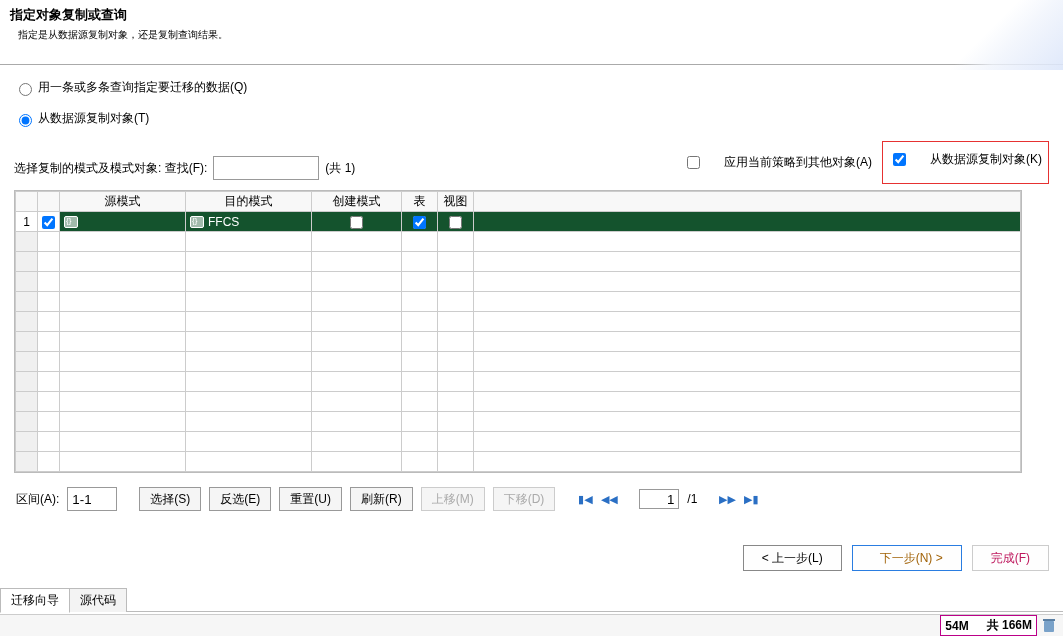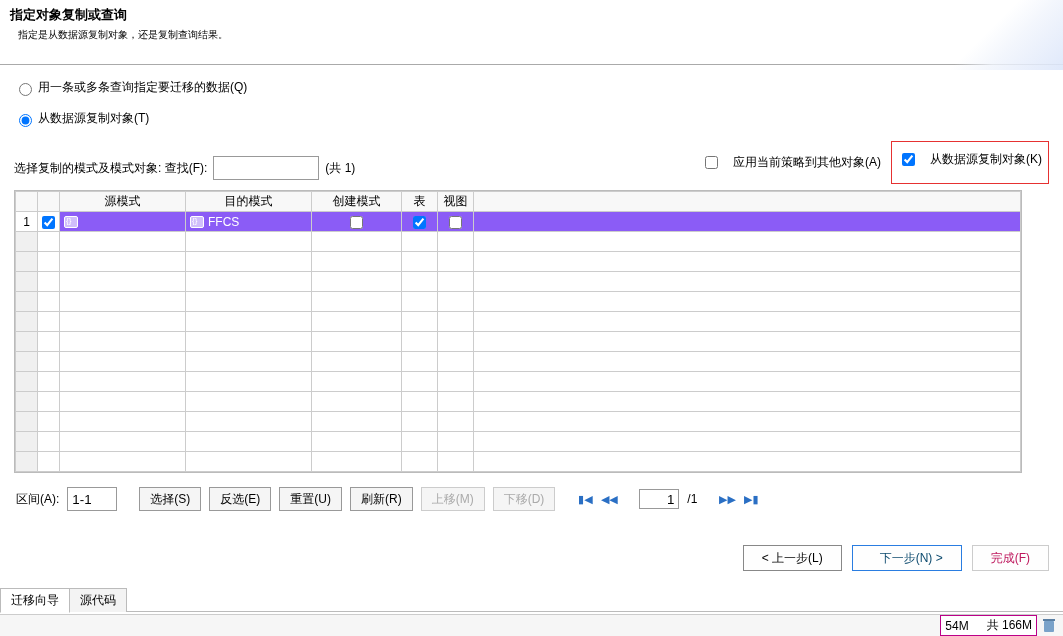--- a/index.html
+++ b/index.html
@@ -33,21 +33,21 @@
     .radio-row { display: flex; align-items: center; margin-bottom: 14px; }
     .radio-row input[type=radio] { margin-right: 6px; }
     .options-row {
       display: flex; align-items: center; margin: 10px 0 6px 0;
     }
     .options-row .left { display: flex; align-items: center; gap: 6px; margin-top: 11px; }
     .options-row .right { margin-left: auto; display: flex; align-items: center; gap: 10px; }
     .search-input {
       width: 106px; height: 24px; border: 1px solid #999; padding: 2px 4px;
     }
-    .chk-group { display: flex; align-items: center; gap: 12px; }
+    .chk-group { display: flex; align-items: center; gap: 21px; }
     .chk-group input[type=checkbox] { width: 13px; height: 13px; }
     .highlight-box {
       border: 1px solid #e63131; padding: 8px 6px 14px 6px;
     }
     .table-wrap { border: 1px solid #bbb; width: 1008px; }
     table { border-collapse: collapse; width: 100%; table-layout: fixed; }
     th, td {
       border: 1px solid #ccc;
       height: 20px;
       padding: 0 4px;
@@ -65,21 +65,21 @@
     .col-src { width: 126px; }
     .col-dst { width: 126px; }
     .col-create { width: 90px; text-align: center; }
     .col-table { width: 36px; text-align: center; }
     .col-view { width: 36px; text-align: center; }
     .col-last { }
     .rownum-cell {
       text-align: center; background: #f0f0f0; border-right: 1px solid #ccc;
     }
     .empty-rownum { background: #f0f0f0; }
-    tr.selected td { background: #8b5cf6; color: #fff; }
+    tr.selected td { background: #14532d; color: #fff; }
     tr.selected td.rownum-cell { background: #fff; color: #000; }
     tr.selected td.col-chk { background: #fff; }
     .cell-icon {
       display: inline-block; width: 14px; height: 12px;
       background: rgba(255,255,255,0.45); border: 1px solid rgba(255,255,255,0.8);
       vertical-align: middle; margin-right: 4px; border-radius: 2px;
       position: relative;
     }
     .cell-icon::after {
       content: '{}'; font-size: 8px; position: absolute; left: 1px; top: -1px; color: #084;
@@ -108,37 +108,37 @@
     .page-input {
       width: 40px; height: 20px; border: 1px solid #999; text-align: right; padding: 1px 4px;
     }
     .wizard-buttons {
       display: flex; justify-content: flex-end; gap: 10px; padding: 20px 14px 14px 14px;
     }
     .wiz-btn {
       height: 26px; padding: 0 18px; border: 1px solid #888; background: #fefefe;
       cursor: pointer; font-size: 12px; font-family: inherit;
     }
-    .wiz-btn.primary { border: 1px solid #2a7de1; color: #0c4a6e; padding-left: 27px; }
+    .wiz-btn.primary { border: 1px solid #2a7de1; color: #a16207; padding-left: 27px; }
     .wiz-btn:disabled { color: #be185d; border-color: #ccc; cursor: default; }
     .tabs-row {
       display: flex; align-items: flex-end; border-top: 0; margin-top: 2px;
     }
     .tab {
       border: 1px solid #bbb; border-bottom: none; padding: 3px 10px;
       background: #f3f3f3; font-size: 12px; cursor: pointer;
       margin-right: -1px;
     }
     .tab.active { background: #fff; border-bottom: 1px solid #fff; position: relative; top: 1px; }
     .tab-line { border-top: 1px solid #bbb; margin-top: -1px; }
     .statusbar {
       position: absolute; bottom: 0; left: 0; right: 0;
       border-top: 1px solid #ccc; background: #f6f6f6;
       height: 22px; display: flex; align-items: center; justify-content: flex-end;
-      padding: 0 8px; gap: 6px; font-size: 12px;
+      padding: 0 8px; gap: 6px; font-size: 12px; font-weight: bold;
     }
     .watermark {
       position: absolute; right: 120px; bottom: 4px; color: #e3e3e3; font-size: 12px;
       pointer-events: none;
     }
     .mem-box {
       border: 1px solid #b08; padding: 1px 4px; background: #fff;
       display: inline-flex; align-items: center; gap: 18px;
     }
     .trash-icon {

